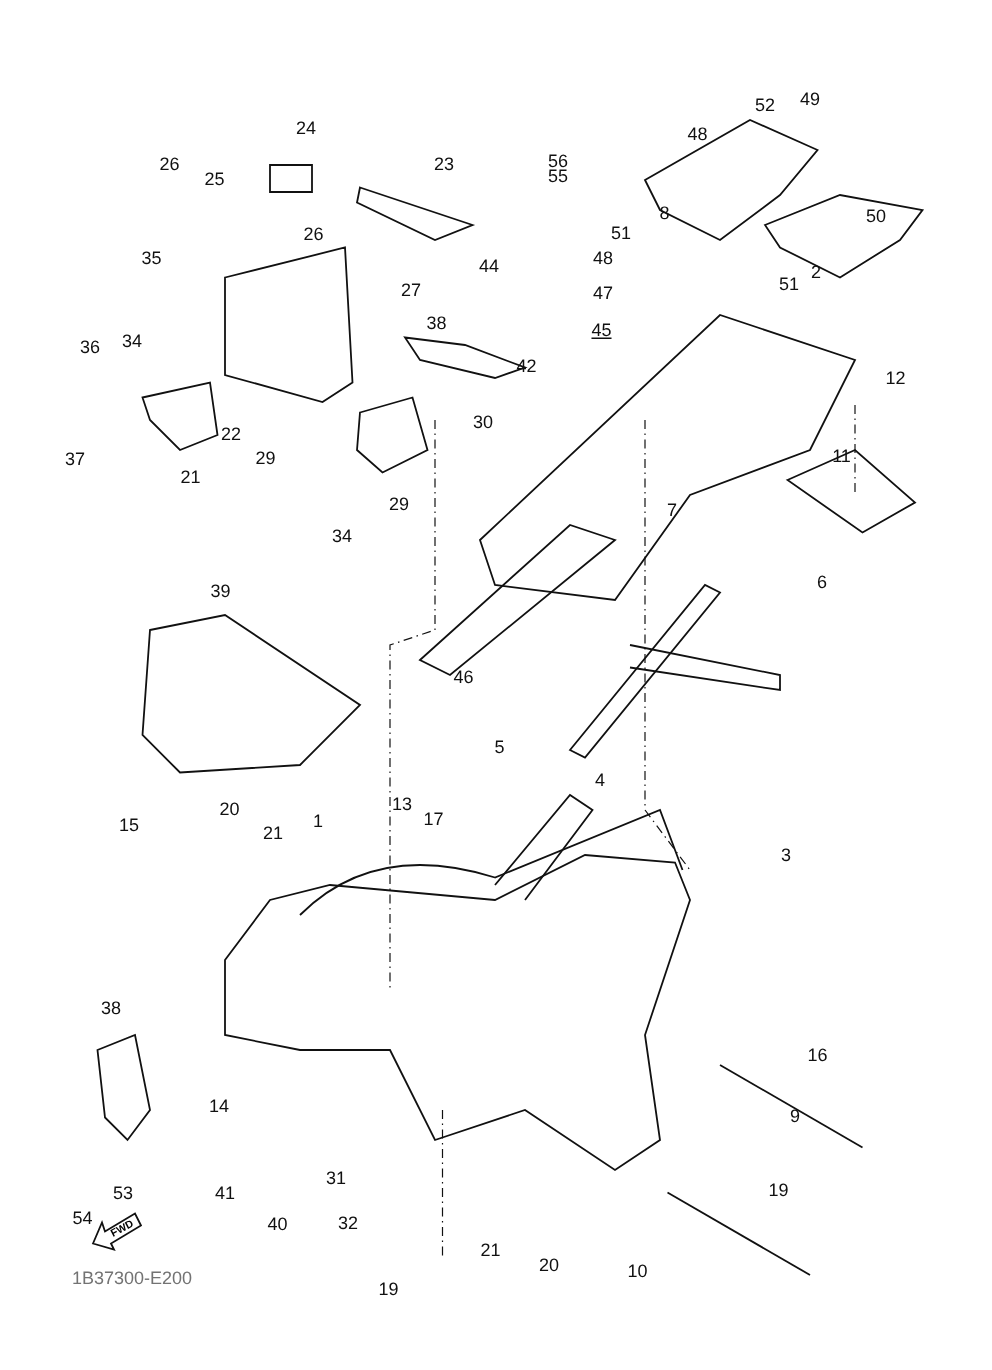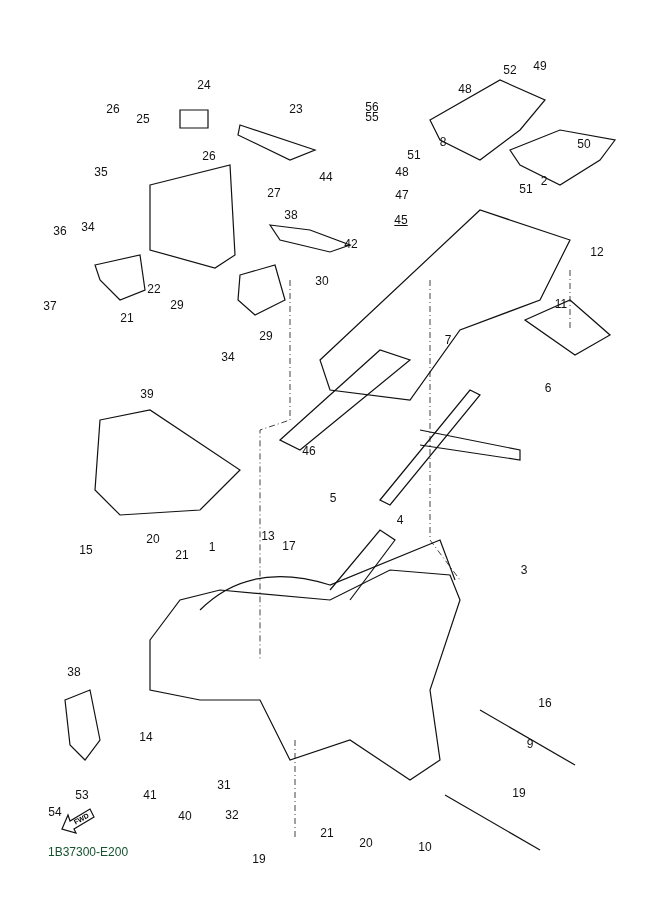--- a/index.html
+++ b/index.html
@@ -1,19 +1,19 @@
 <!DOCTYPE html>
 <html><head>
 <meta charset="utf-8">
 <style>
   html,body{margin:0;padding:0;background:#fff;}
   #canvas{position:relative;width:661px;height:913px;background:#fff;overflow:hidden;font-family:"Liberation Sans",sans-serif;}
   svg.art{position:absolute;left:0;top:0;}
   .lbl{position:absolute;font-size:12px;color:#111;line-height:12px;transform:translate(-50%,-50%);white-space:nowrap;}
-  .code{position:absolute;left:48px;top:845px;font-size:12px;color:#14532d;}
+  .code{position:absolute;left:48px;top:845px;font-size:12px;color:#737373;}
   .fwd{position:absolute;left:60px;top:805px;}
 </style>
 </head>
 <body>
 
 <div id="canvas">
   <svg class="art" width="661" height="913" viewBox="0 0 661 913" fill="none" stroke="#111" stroke-width="1.2">
 
     <path d="M150 640 L180 600 L220 590 L330 600 L390 570 L450 575 L460 600 L430 690 L440 760 L410 780 L350 740 L290 760 L260 700 L200 700 L150 690 Z"></path>
     <path d="M200 610 Q250 560 330 585 L440 540 L455 580"></path>

